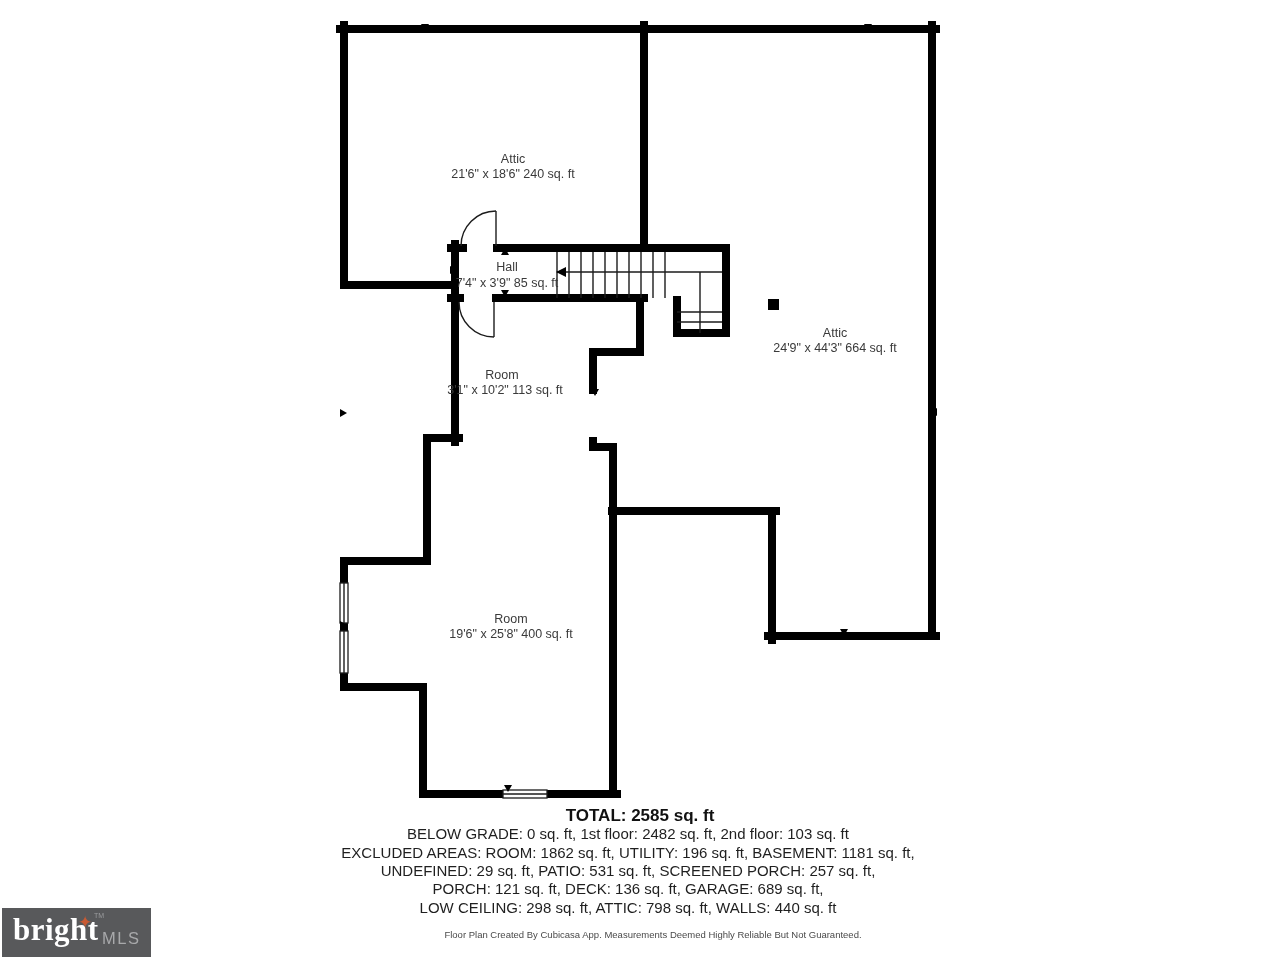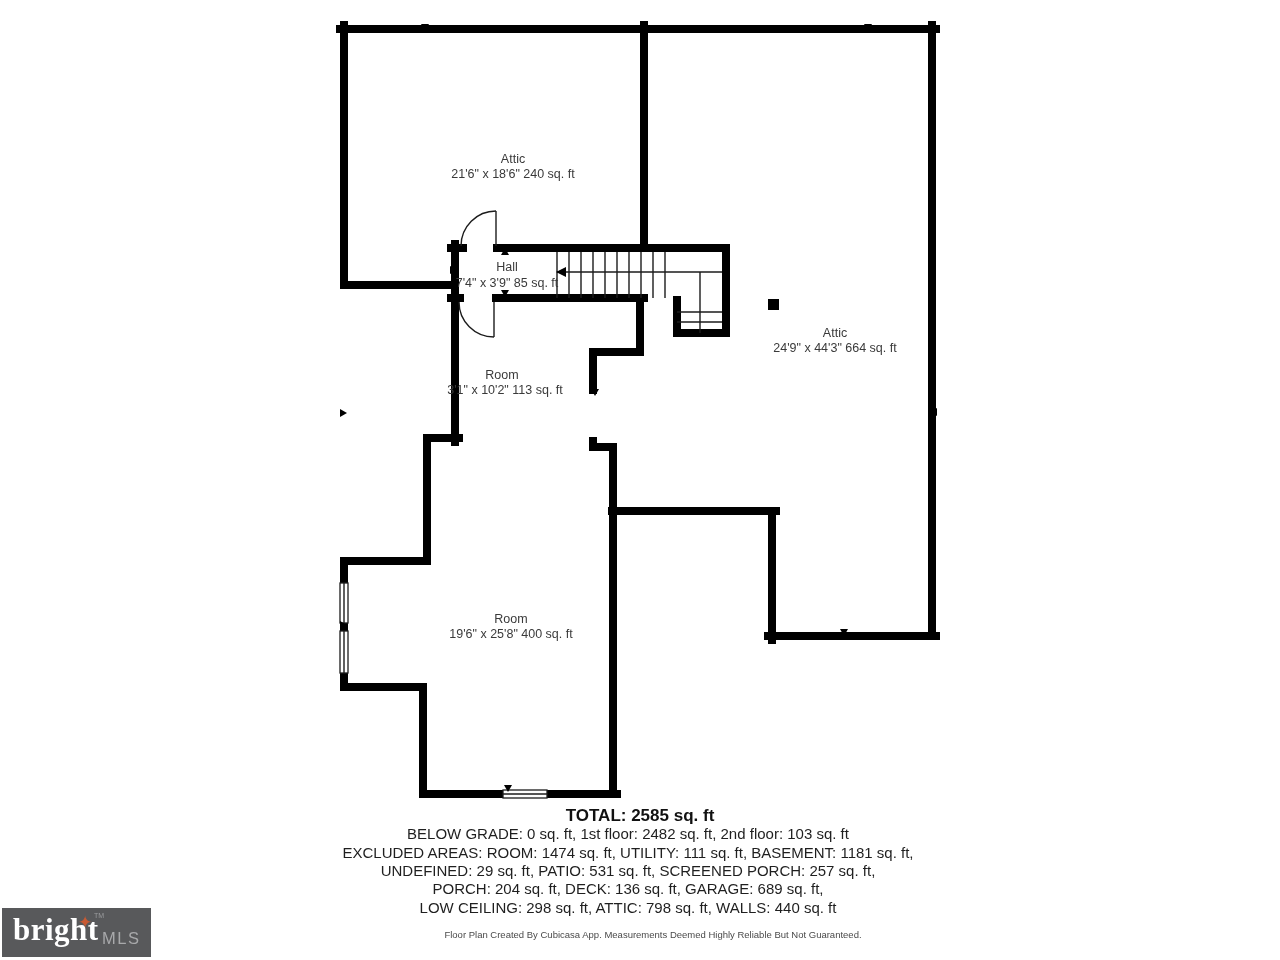--- a/index.html
+++ b/index.html
@@ -107,23 +107,23 @@
     <text class="roomdims" x="835" y="352">24'9" x 44'3" 664 sq. ft</text>
     <text class="roomname" x="502" y="379">Room</text>
     <text class="roomdims" x="505" y="394">3'1" x 10'2" 113 sq. ft</text>
     <text class="roomname" x="511" y="623">Room</text>
     <text class="roomdims" x="511" y="638">19'6" x 25'8" 400 sq. ft</text>
   </g>
 </svg>
 
 <div class="sumtotal" style="top:806px">TOTAL: 2585 sq. ft</div>
 <div class="sumline" style="top:825px">BELOW GRADE: 0 sq. ft, 1st floor: 2482 sq. ft, 2nd floor: 103 sq. ft</div>
-<div class="sumline" style="top:844px">EXCLUDED AREAS: ROOM: 1474 sq. ft, UTILITY: 111 sq. ft, BASEMENT: 1181 sq. ft,</div>
+<div class="sumline" style="top:844px">EXCLUDED AREAS: ROOM: 1862 sq. ft, UTILITY: 196 sq. ft, BASEMENT: 1181 sq. ft,</div>
 <div class="sumline" style="top:862px">UNDEFINED: 29 sq. ft, PATIO: 531 sq. ft, SCREENED PORCH: 257 sq. ft,</div>
-<div class="sumline" style="top:880px">PORCH: 204 sq. ft, DECK: 136 sq. ft, GARAGE: 689 sq. ft,</div>
+<div class="sumline" style="top:880px">PORCH: 121 sq. ft, DECK: 136 sq. ft, GARAGE: 689 sq. ft,</div>
 <div class="sumline" style="top:899px">LOW CEILING: 298 sq. ft, ATTIC: 798 sq. ft, WALLS: 440 sq. ft</div>
 <div class="disclaimer" style="top:929px">Floor Plan Created By Cubicasa App. Measurements Deemed Highly Reliable But Not Guaranteed.</div>
 
 <div id="logo">
   <span class="brand">bright</span>
   <span class="star">✦</span>
   <span class="tm">TM</span>
   <span class="suffix">MLS</span>
 </div>
 

